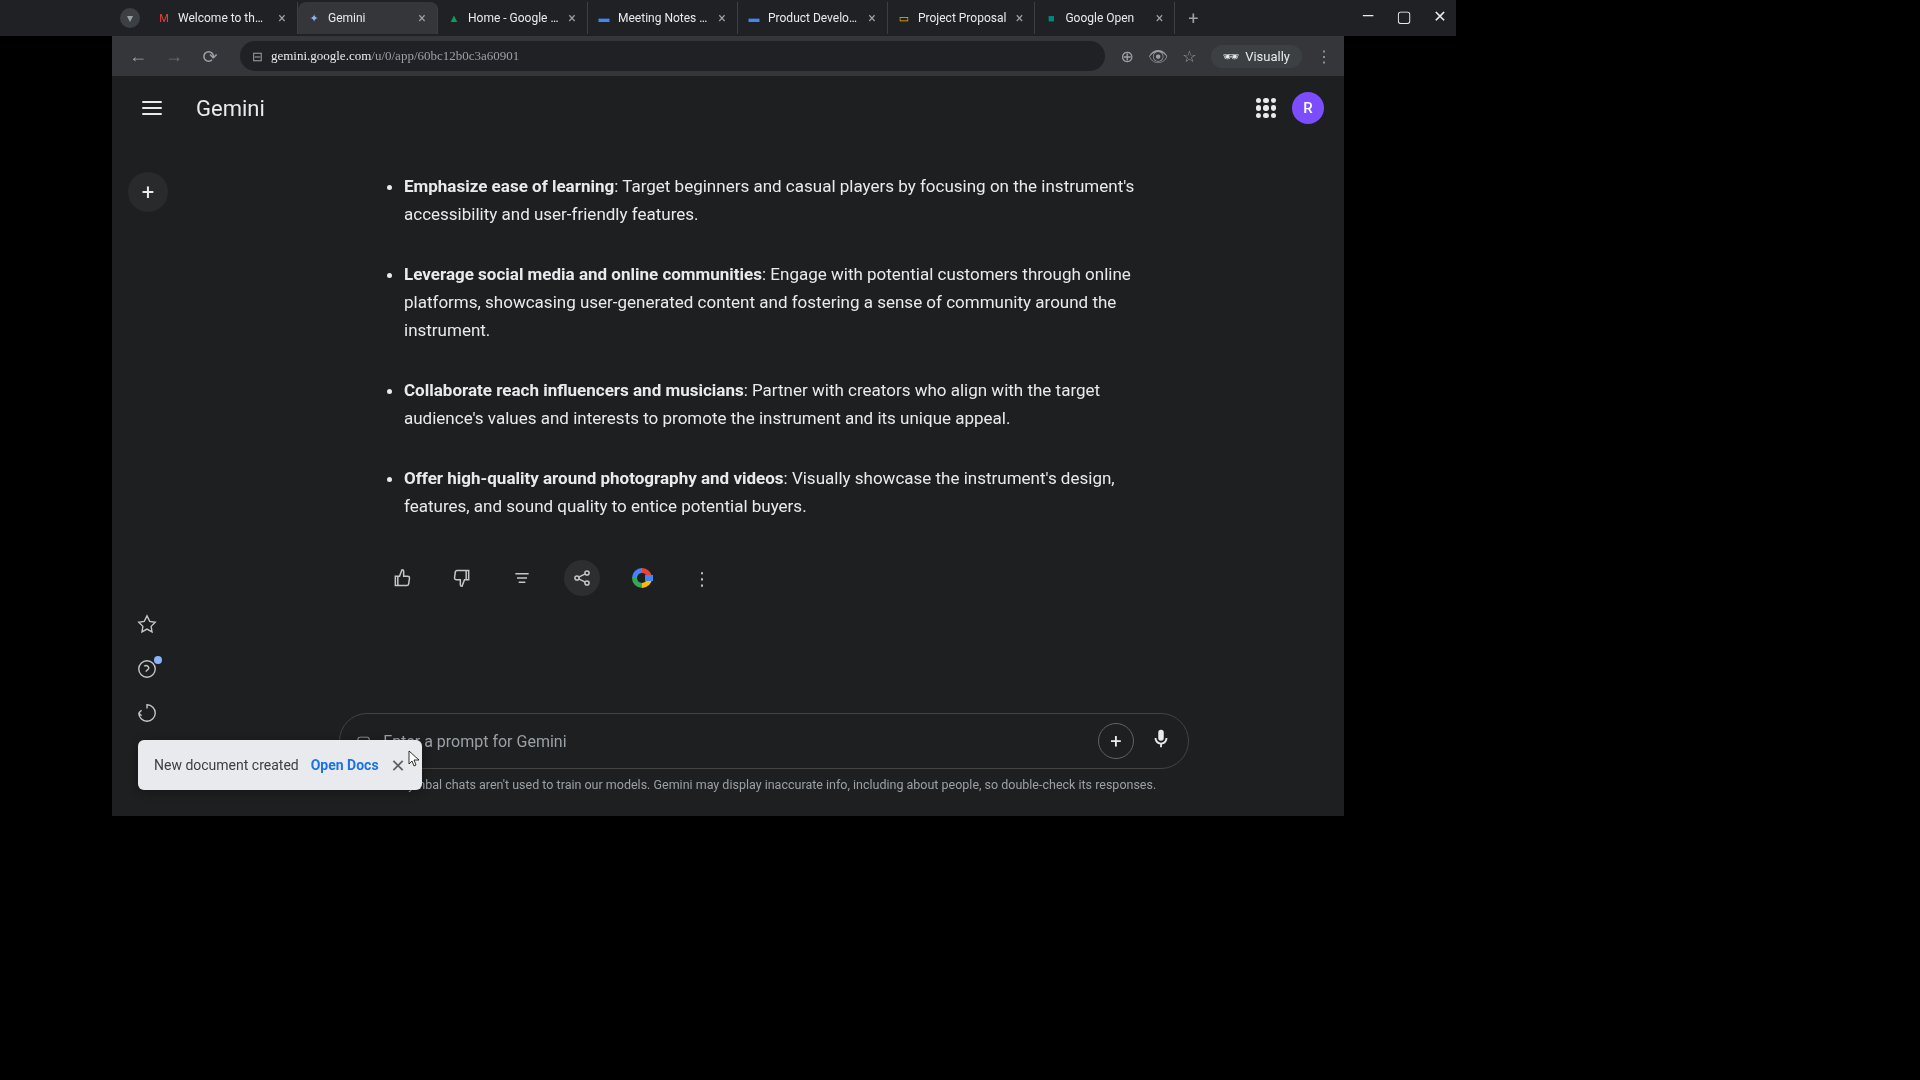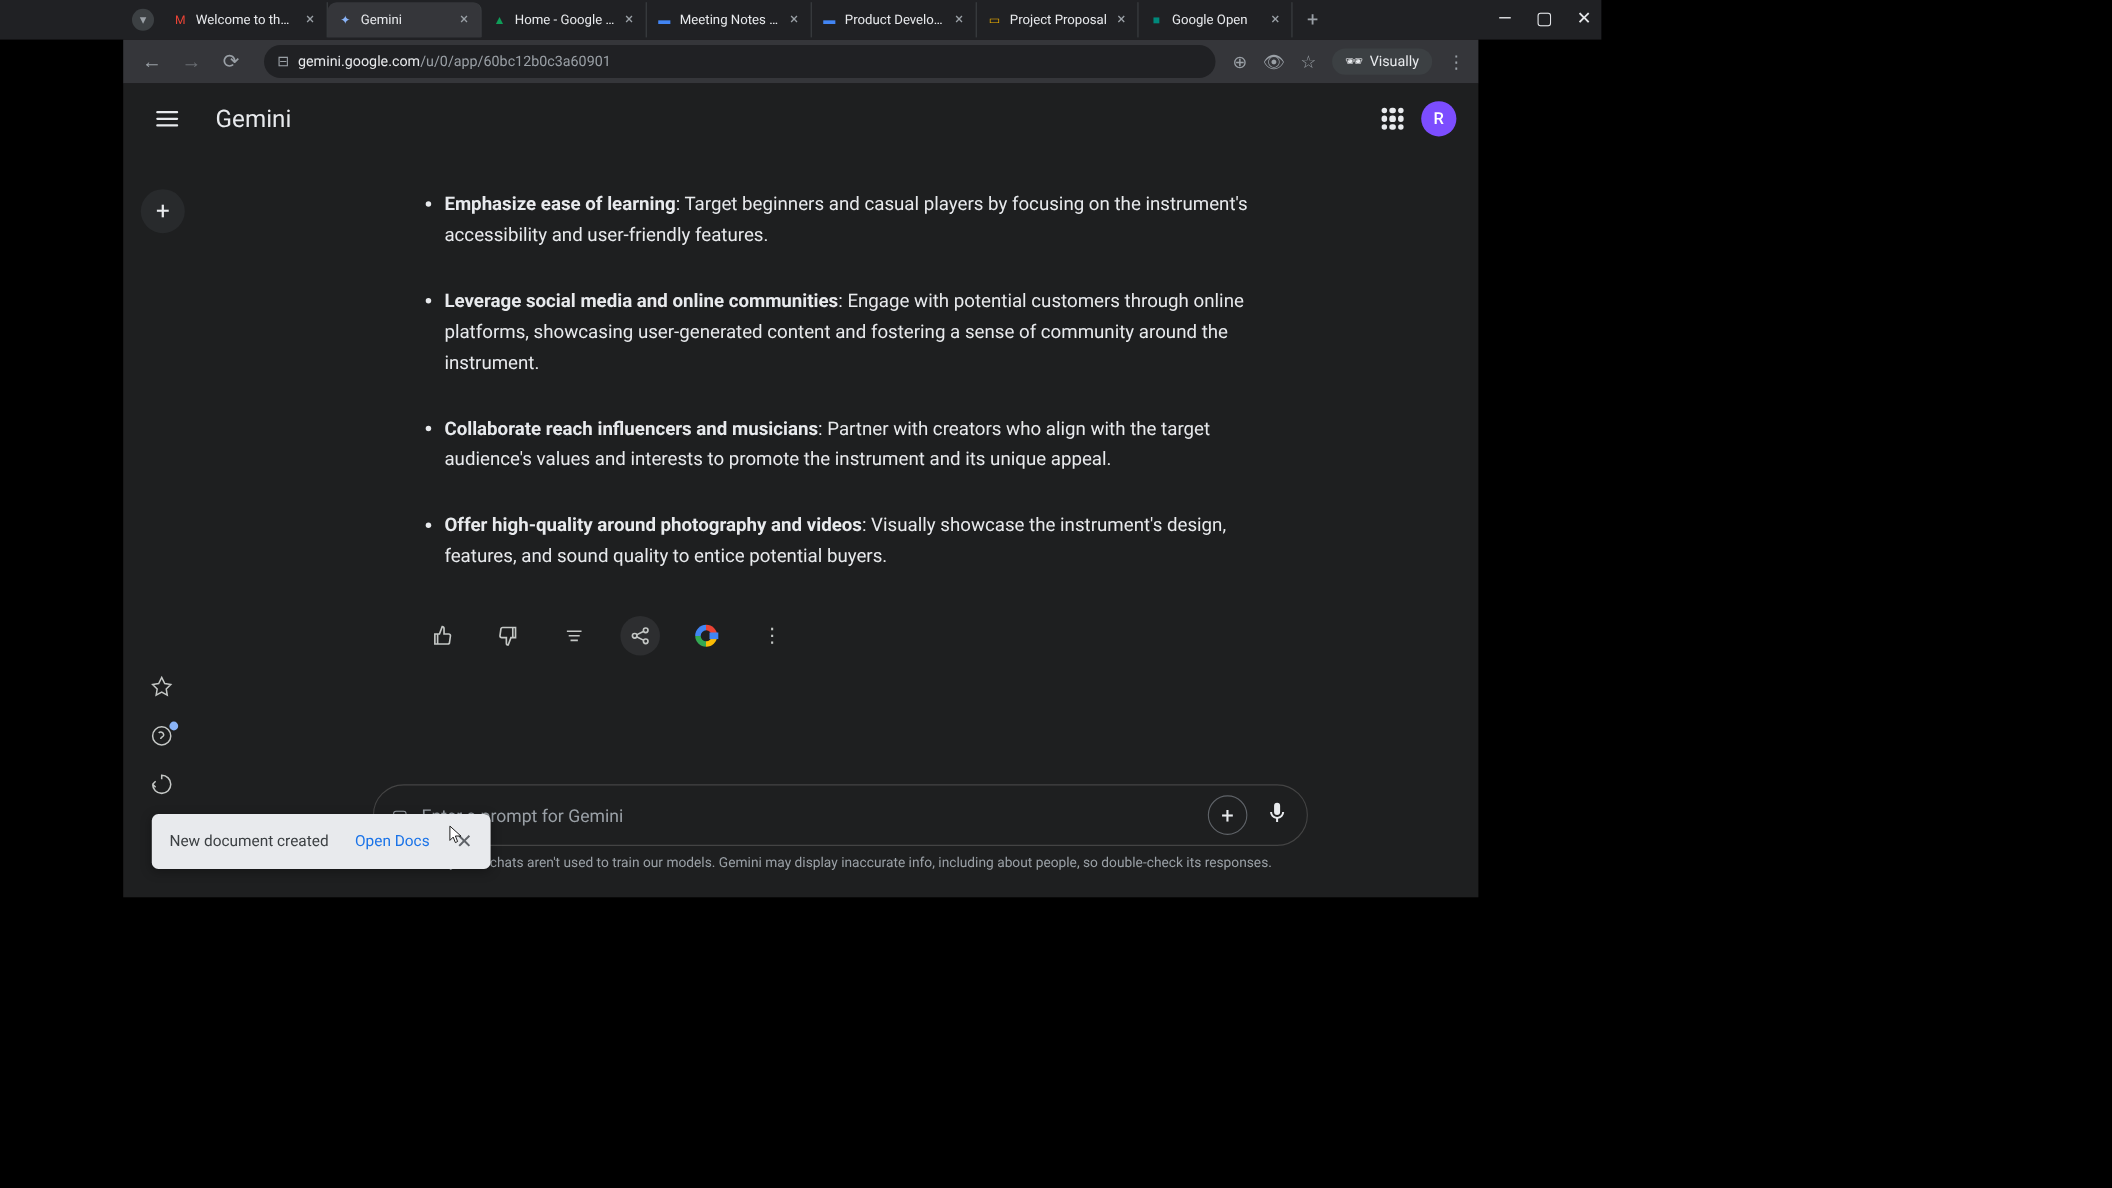--- a/index.html
+++ b/index.html
@@ -114,21 +114,21 @@
   flex: 1;
   background: #202124;
   border-radius: 16px;
   height: 30px;
   display: flex;
   align-items: center;
   padding: 0 12px;
   gap: 8px;
   margin: 0 8px;
 }
-.url-text { color: #9aa0a6; font-size: 13px; }
+.url-text { color: #9aa0a6; font-size: 13px; font-family: Liberation Serif, serif; }
 .url-text .domain { color: #e8eaed; }
 .addr-right {
   display: flex;
   align-items: center;
   gap: 14px;
   color: #9aa0a6;
 }
 .incognito-badge {
   background: #3c4043;
   border-radius: 16px;
@@ -344,25 +344,25 @@
 .toast {
   position: absolute;
   bottom: 26px;
   left: 138px;
   background: #e8eaed;
   border-radius: 6px;
   height: 50px;
   display: flex;
   align-items: center;
   padding: 0 16px;
-  gap: 24px;
+  gap: 12px;
   box-shadow: 0 2px 10px rgba(0,0,0,0.3);
 }
 .toast-msg { color: #3c4043; font-size: 14px; }
-.toast-action { color: #1a73e8; font-size: 14px; font-weight: 400; }
+.toast-action { color: #1a73e8; font-size: 14px; font-weight: 700; }
 .toast-close { color: #5f6368; font-size: 18px; }
 .cursor {
   position: absolute;
   bottom: 48px;
   left: 408px;
   width: 14px;
   height: 18px;
   pointer-events: none;
 }
 </style>

